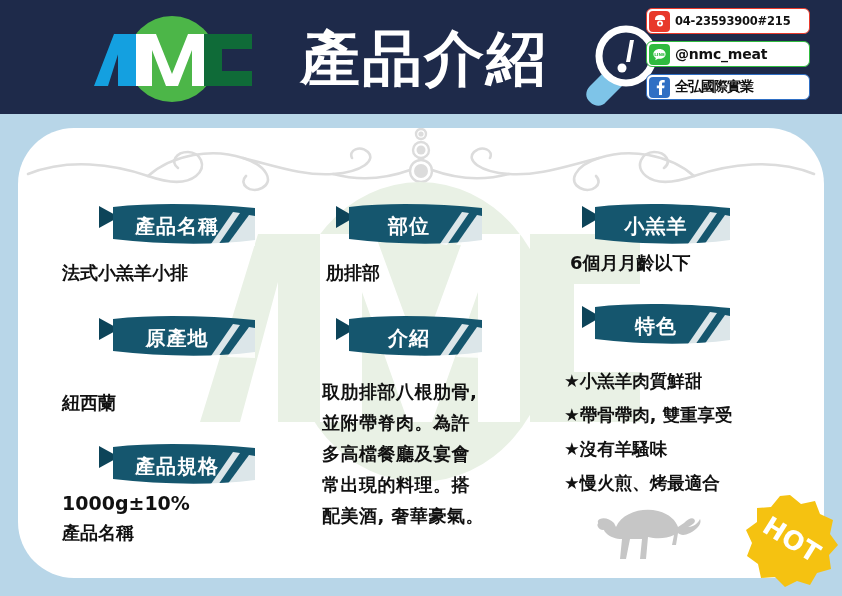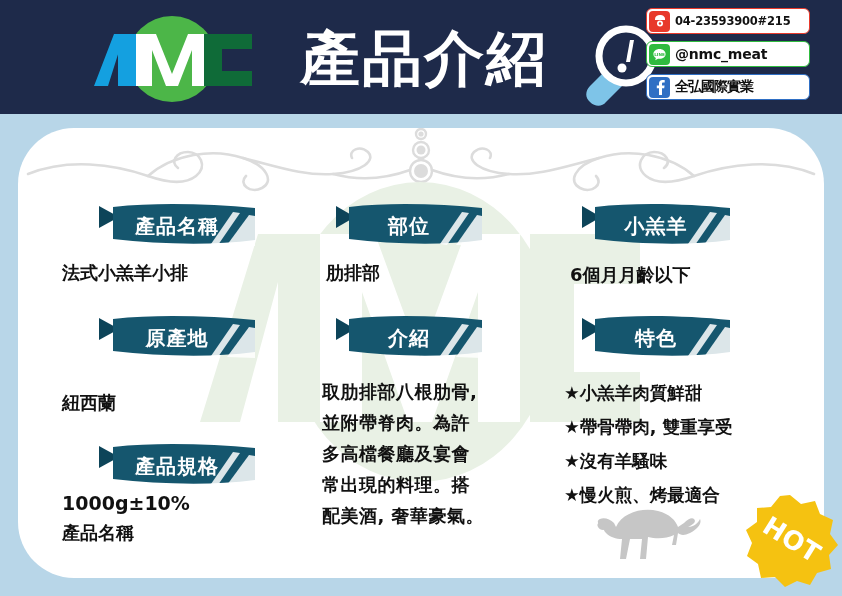--- a/index.html
+++ b/index.html
@@ -224,21 +224,21 @@
 
       <div class="ribbon" style="width:148px;margin-left:24px">
         <svg width="148" height="44" viewBox="0 0 148 44">
           <path d="M0,2 L19,13 L0,24 L0,2 Z" fill="#0d4459"></path>
           <path d="M13,3 C56,-2 106,0 148,4 L148,36 C106,42 56,40 13,35 Z" fill="#15566e"></path>
           <path d="M106,40 L128,8 L135,9 L113,41 Z" fill="#ffffff" opacity="0.85"></path>
           <path d="M122,41 L143,11 L148,12 L148,42 Z" fill="#ffffff" opacity="0.85"></path>
         </svg>
         <div class="rlabel">小羔羊</div>
       </div>
-      <div class="val" style="margin-top:12px;margin-left:12px">6個月月齡以下</div>
+      <div class="val" style="margin-top:0;margin-left:12px">6個月月齡以下</div>
 
       <div style="height:26px"></div>
 
       <div class="ribbon" style="width:148px;margin-left:24px">
         <svg width="148" height="44" viewBox="0 0 148 44">
           <path d="M0,2 L19,13 L0,24 L0,2 Z" fill="#0d4459"></path>
           <path d="M13,3 C56,-2 106,0 148,4 L148,36 C106,42 56,40 13,35 Z" fill="#15566e"></path>
           <path d="M106,40 L128,8 L135,9 L113,41 Z" fill="#ffffff" opacity="0.85"></path>
           <path d="M122,41 L143,11 L148,12 L148,42 Z" fill="#ffffff" opacity="0.85"></path>
         </svg>

